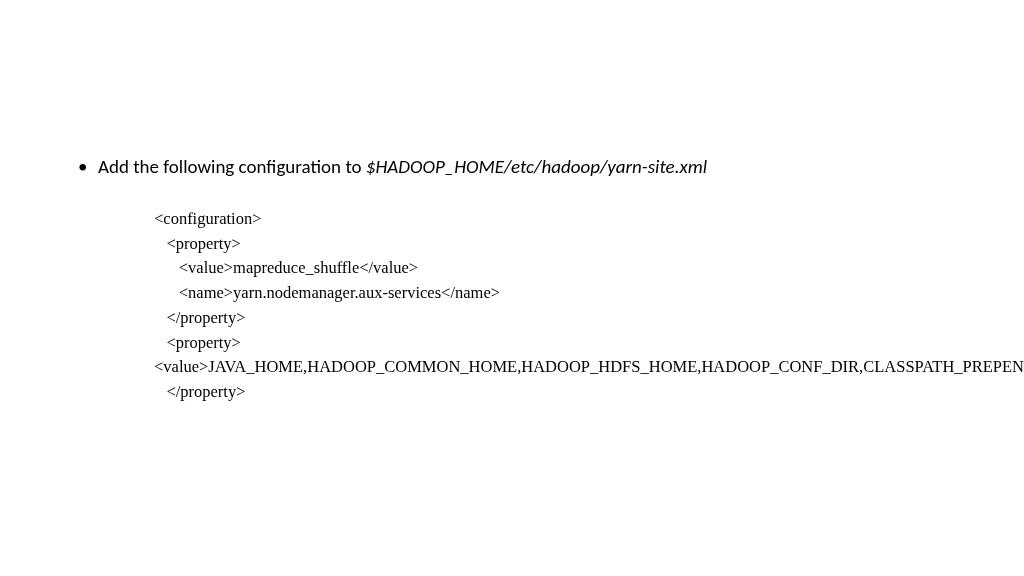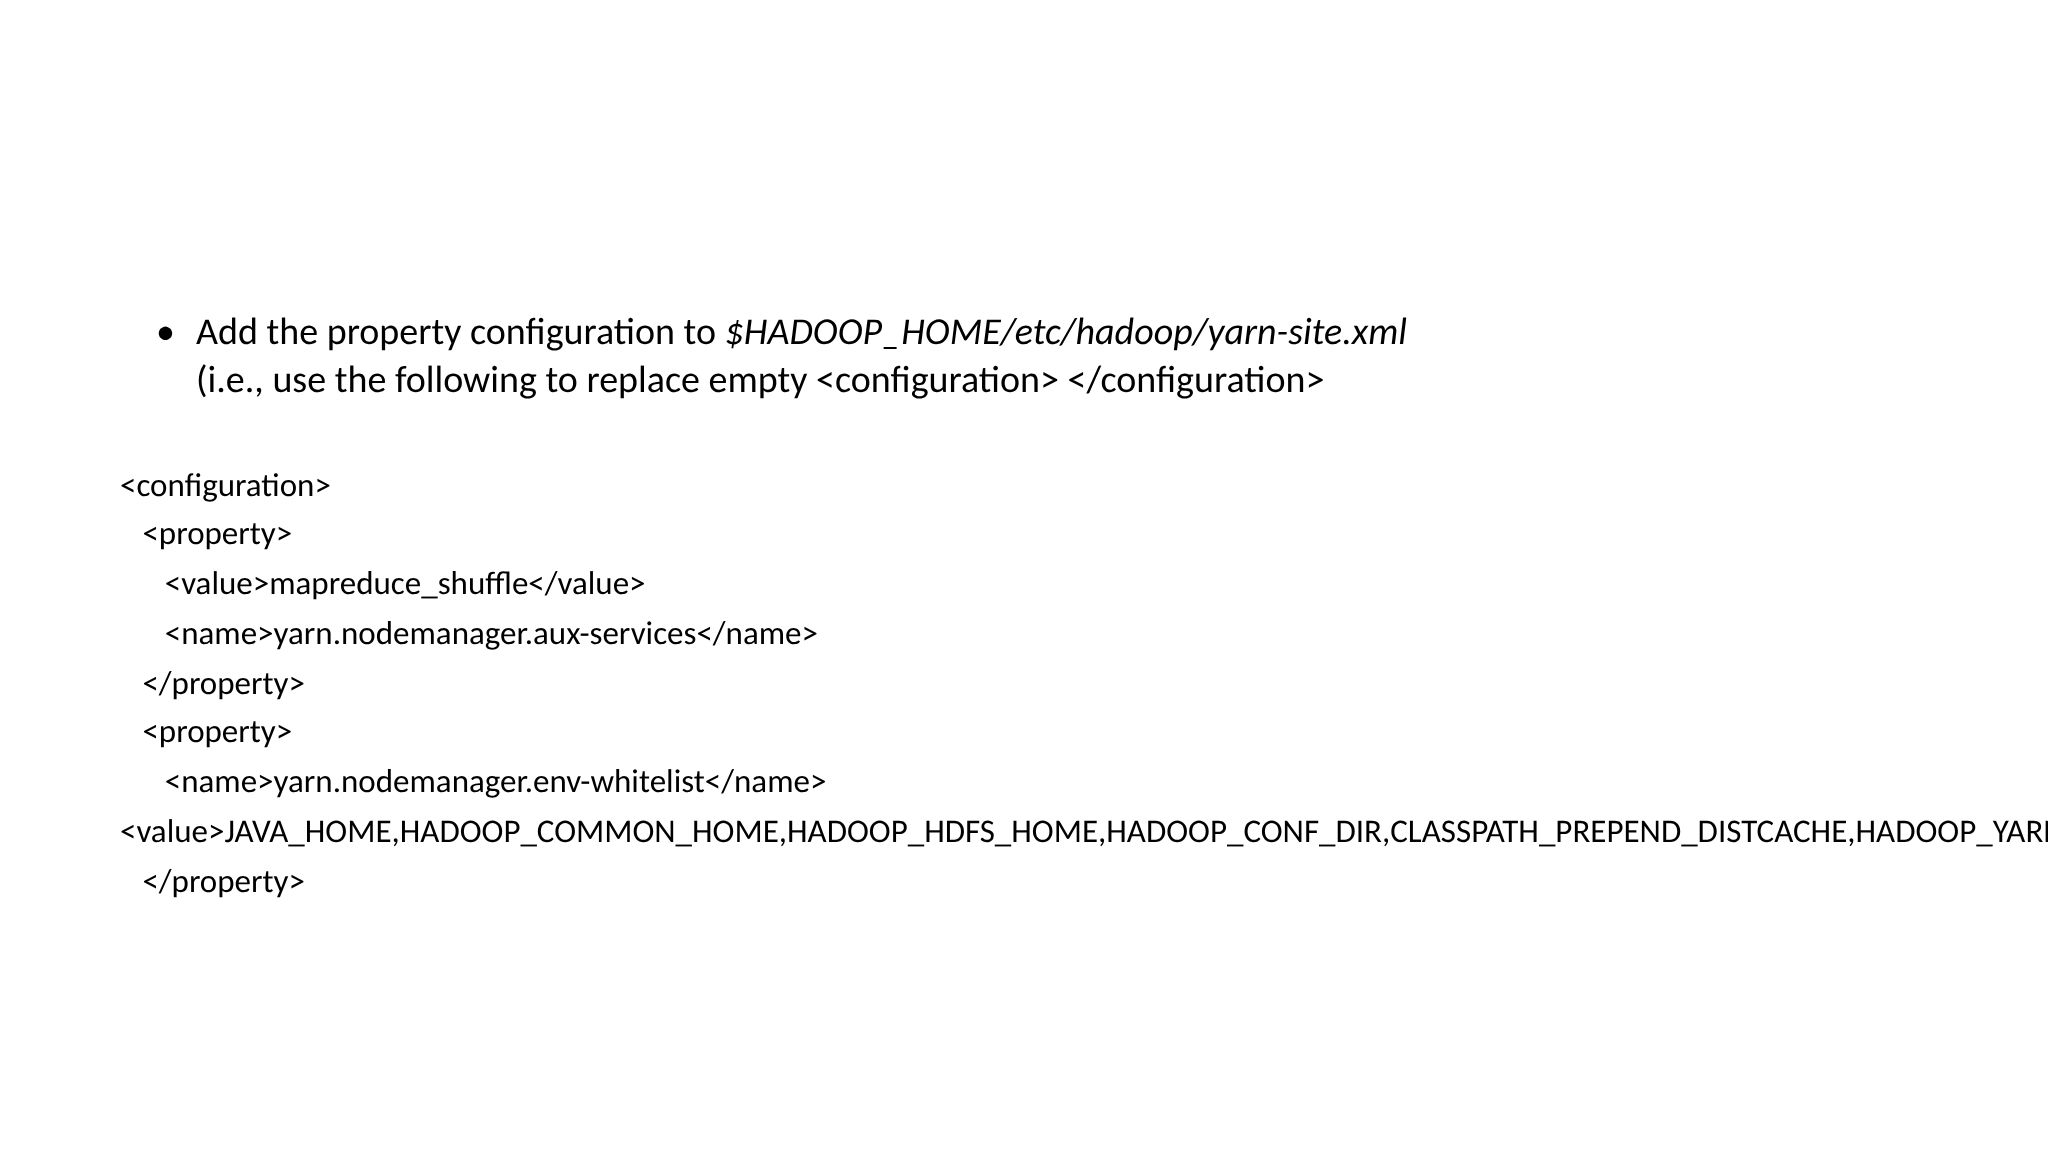--- a/index.html
+++ b/index.html
@@ -26,41 +26,41 @@
   .bullet-content {
     flex: 1;
   }
   .italic {
     font-style: italic;
     text-align: center;
   }
   .code-block {
     font-size: 16.5px;
     line-height: 1.5;
+    margin-left: 94px;
     color: #000000;
+    font-family: Liberation Serif, serif;
   }
   .code-line {
     white-space: pre;
   }
 </style>
 </head>
 <body>
 
 <div class="bullet-item">
   <div class="bullet">•</div>
   <div class="bullet-content">
-    <span>Add the property configuration to </span><span class="italic">$HADOOP_HOME/etc/hadoop/yarn-site.xml</span><br>
-    <span>(i.e., use the following to replace empty &lt;configuration&gt; &lt;/configuration&gt;</span>
+    <span>Add the following configuration to </span><span class="italic">$HADOOP_HOME/etc/hadoop/yarn-site.xml</span><br>
   </div>
 </div>
 
 <div class="code-block">
   <div class="code-line">&lt;configuration&gt;</div>
   <div class="code-line">   &lt;property&gt;</div>
   <div class="code-line">      &lt;value&gt;mapreduce_shuffle&lt;/value&gt;</div>
   <div class="code-line">      &lt;name&gt;yarn.nodemanager.aux-services&lt;/name&gt;</div>
   <div class="code-line">   &lt;/property&gt;</div>
   <div class="code-line">   &lt;property&gt;</div>
-  <div class="code-line">      &lt;name&gt;yarn.nodemanager.env-whitelist&lt;/name&gt;</div>
   <div class="code-line"></div>
   <div class="code-line" style="white-space:normal;">&lt;value&gt;JAVA_HOME,HADOOP_COMMON_HOME,HADOOP_HDFS_HOME,HADOOP_CONF_DIR,CLASSPATH_PREPEND_DISTCACHE,HADOOP_YARN_HOME,HADOOP_MAPRED_HOME&lt;/value&gt;</div>
   <div class="code-line">   &lt;/property&gt;</div>
 </div>
 
 </body></html>

